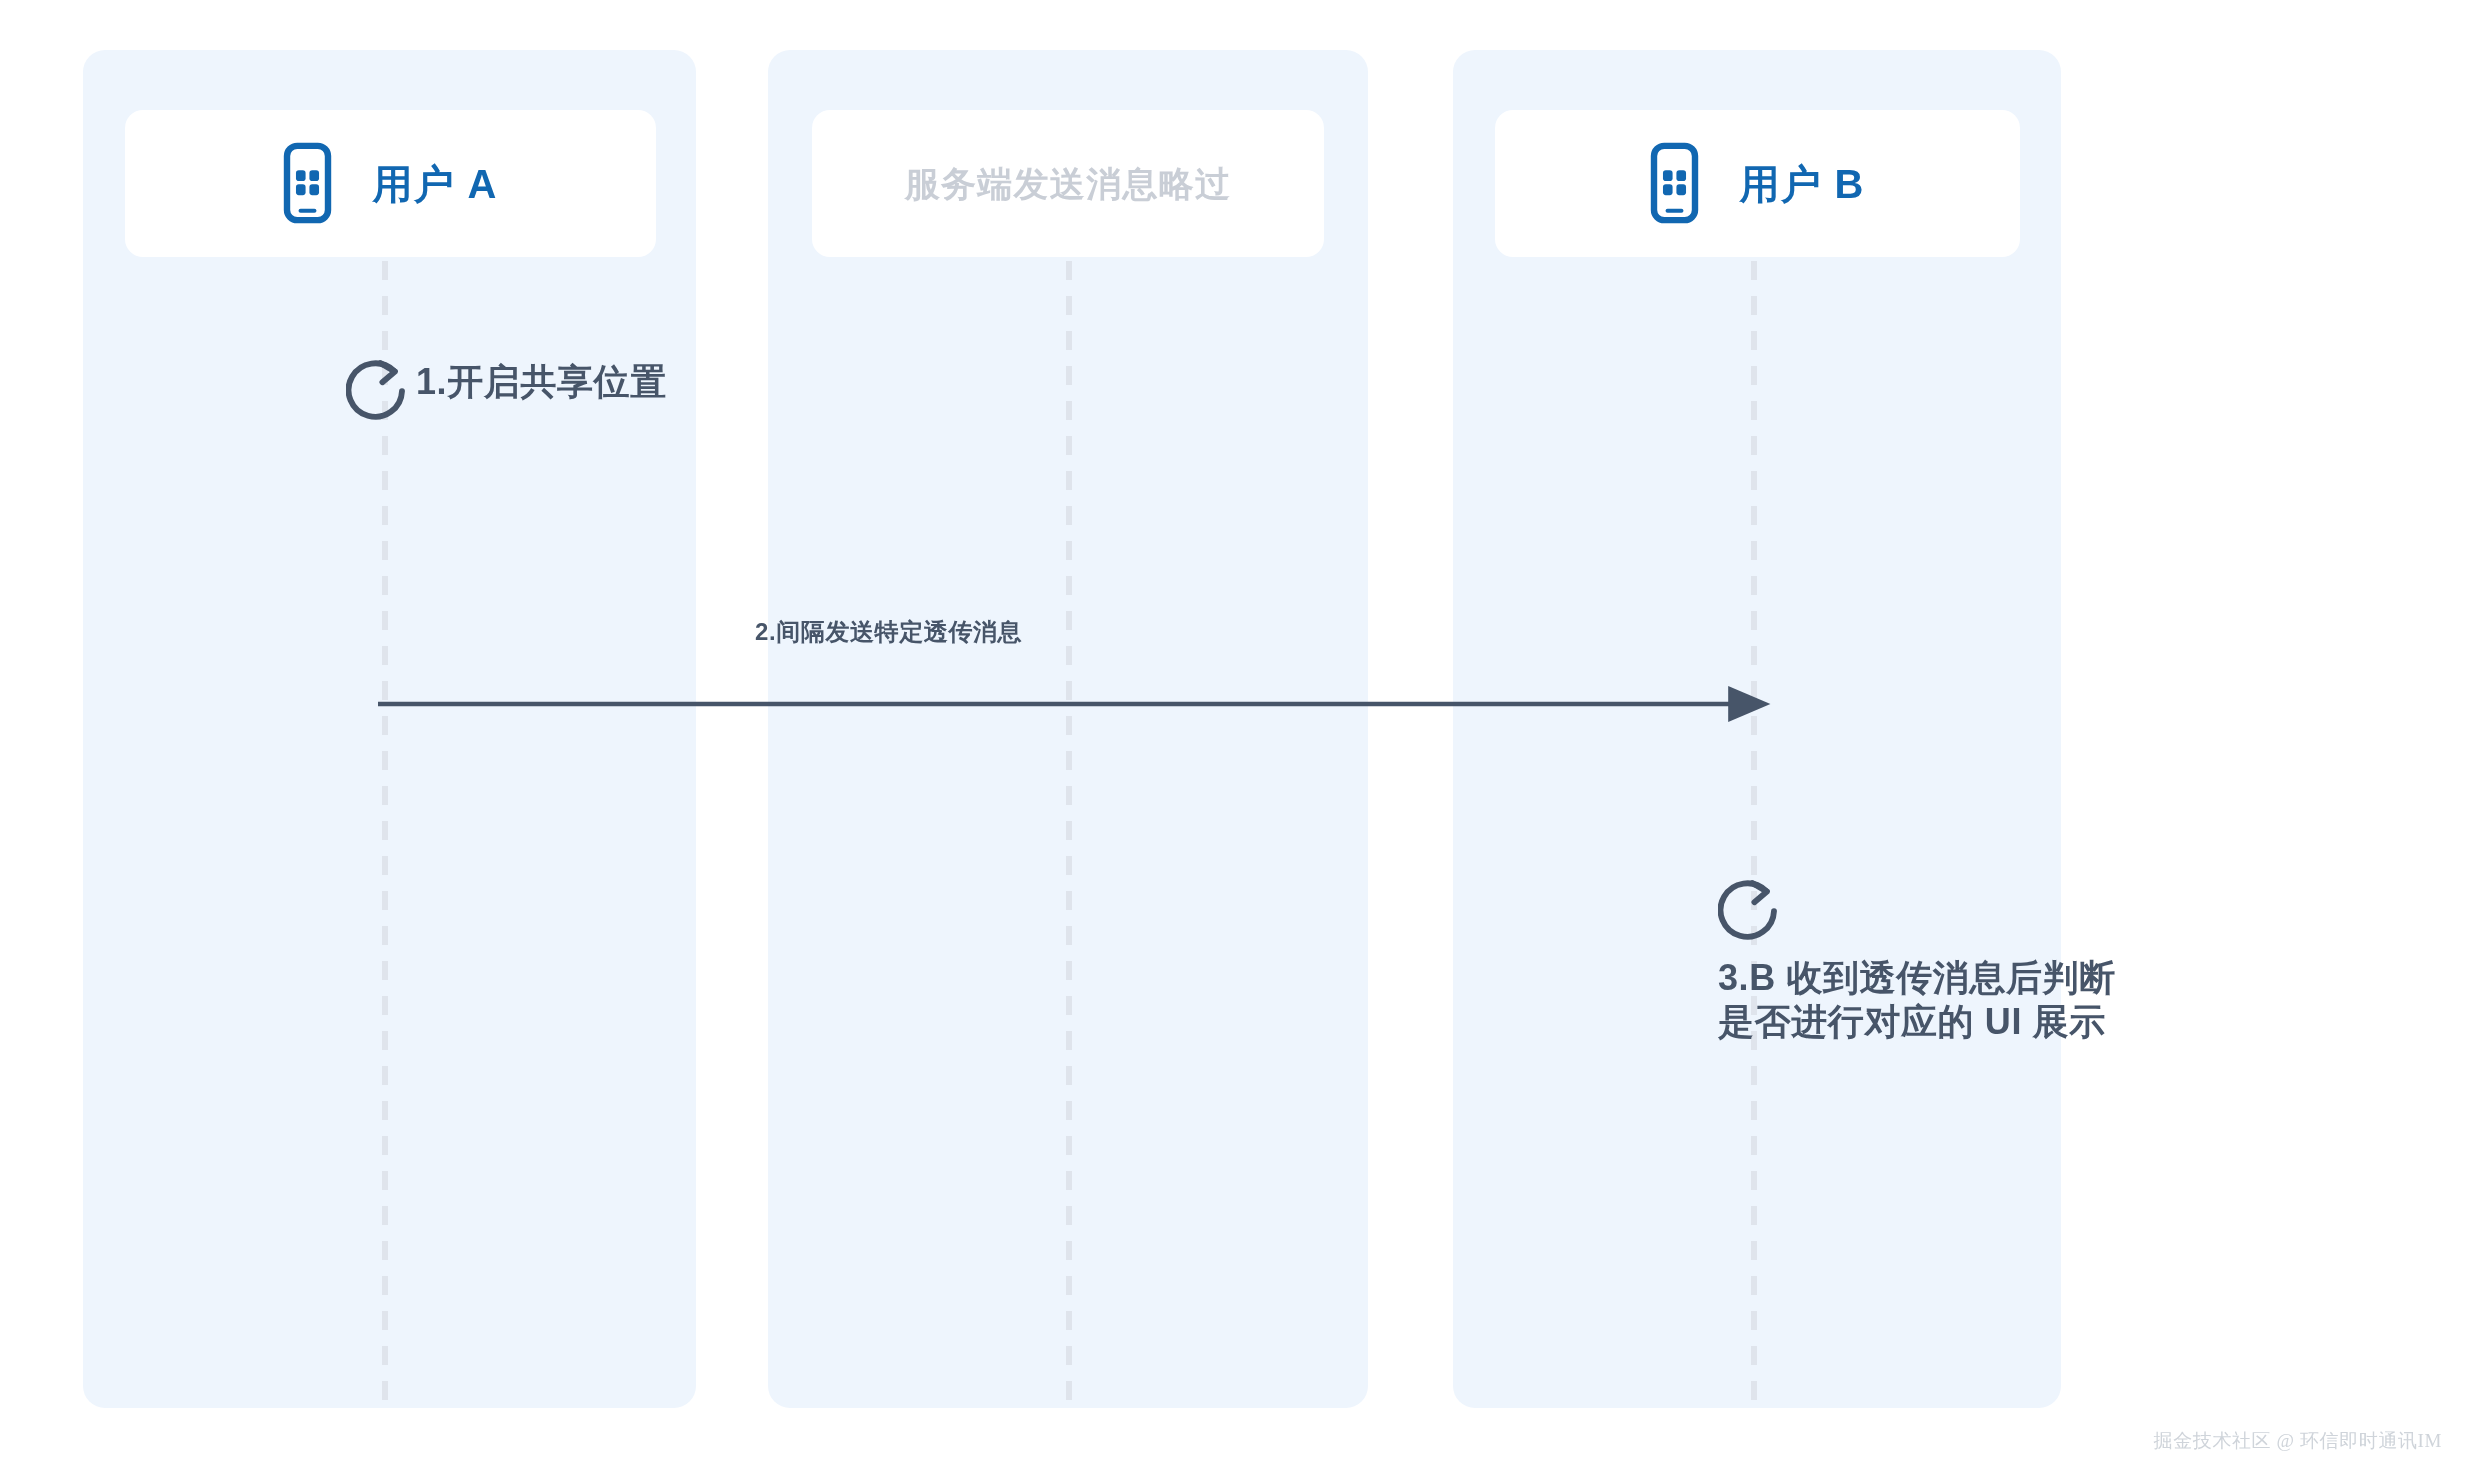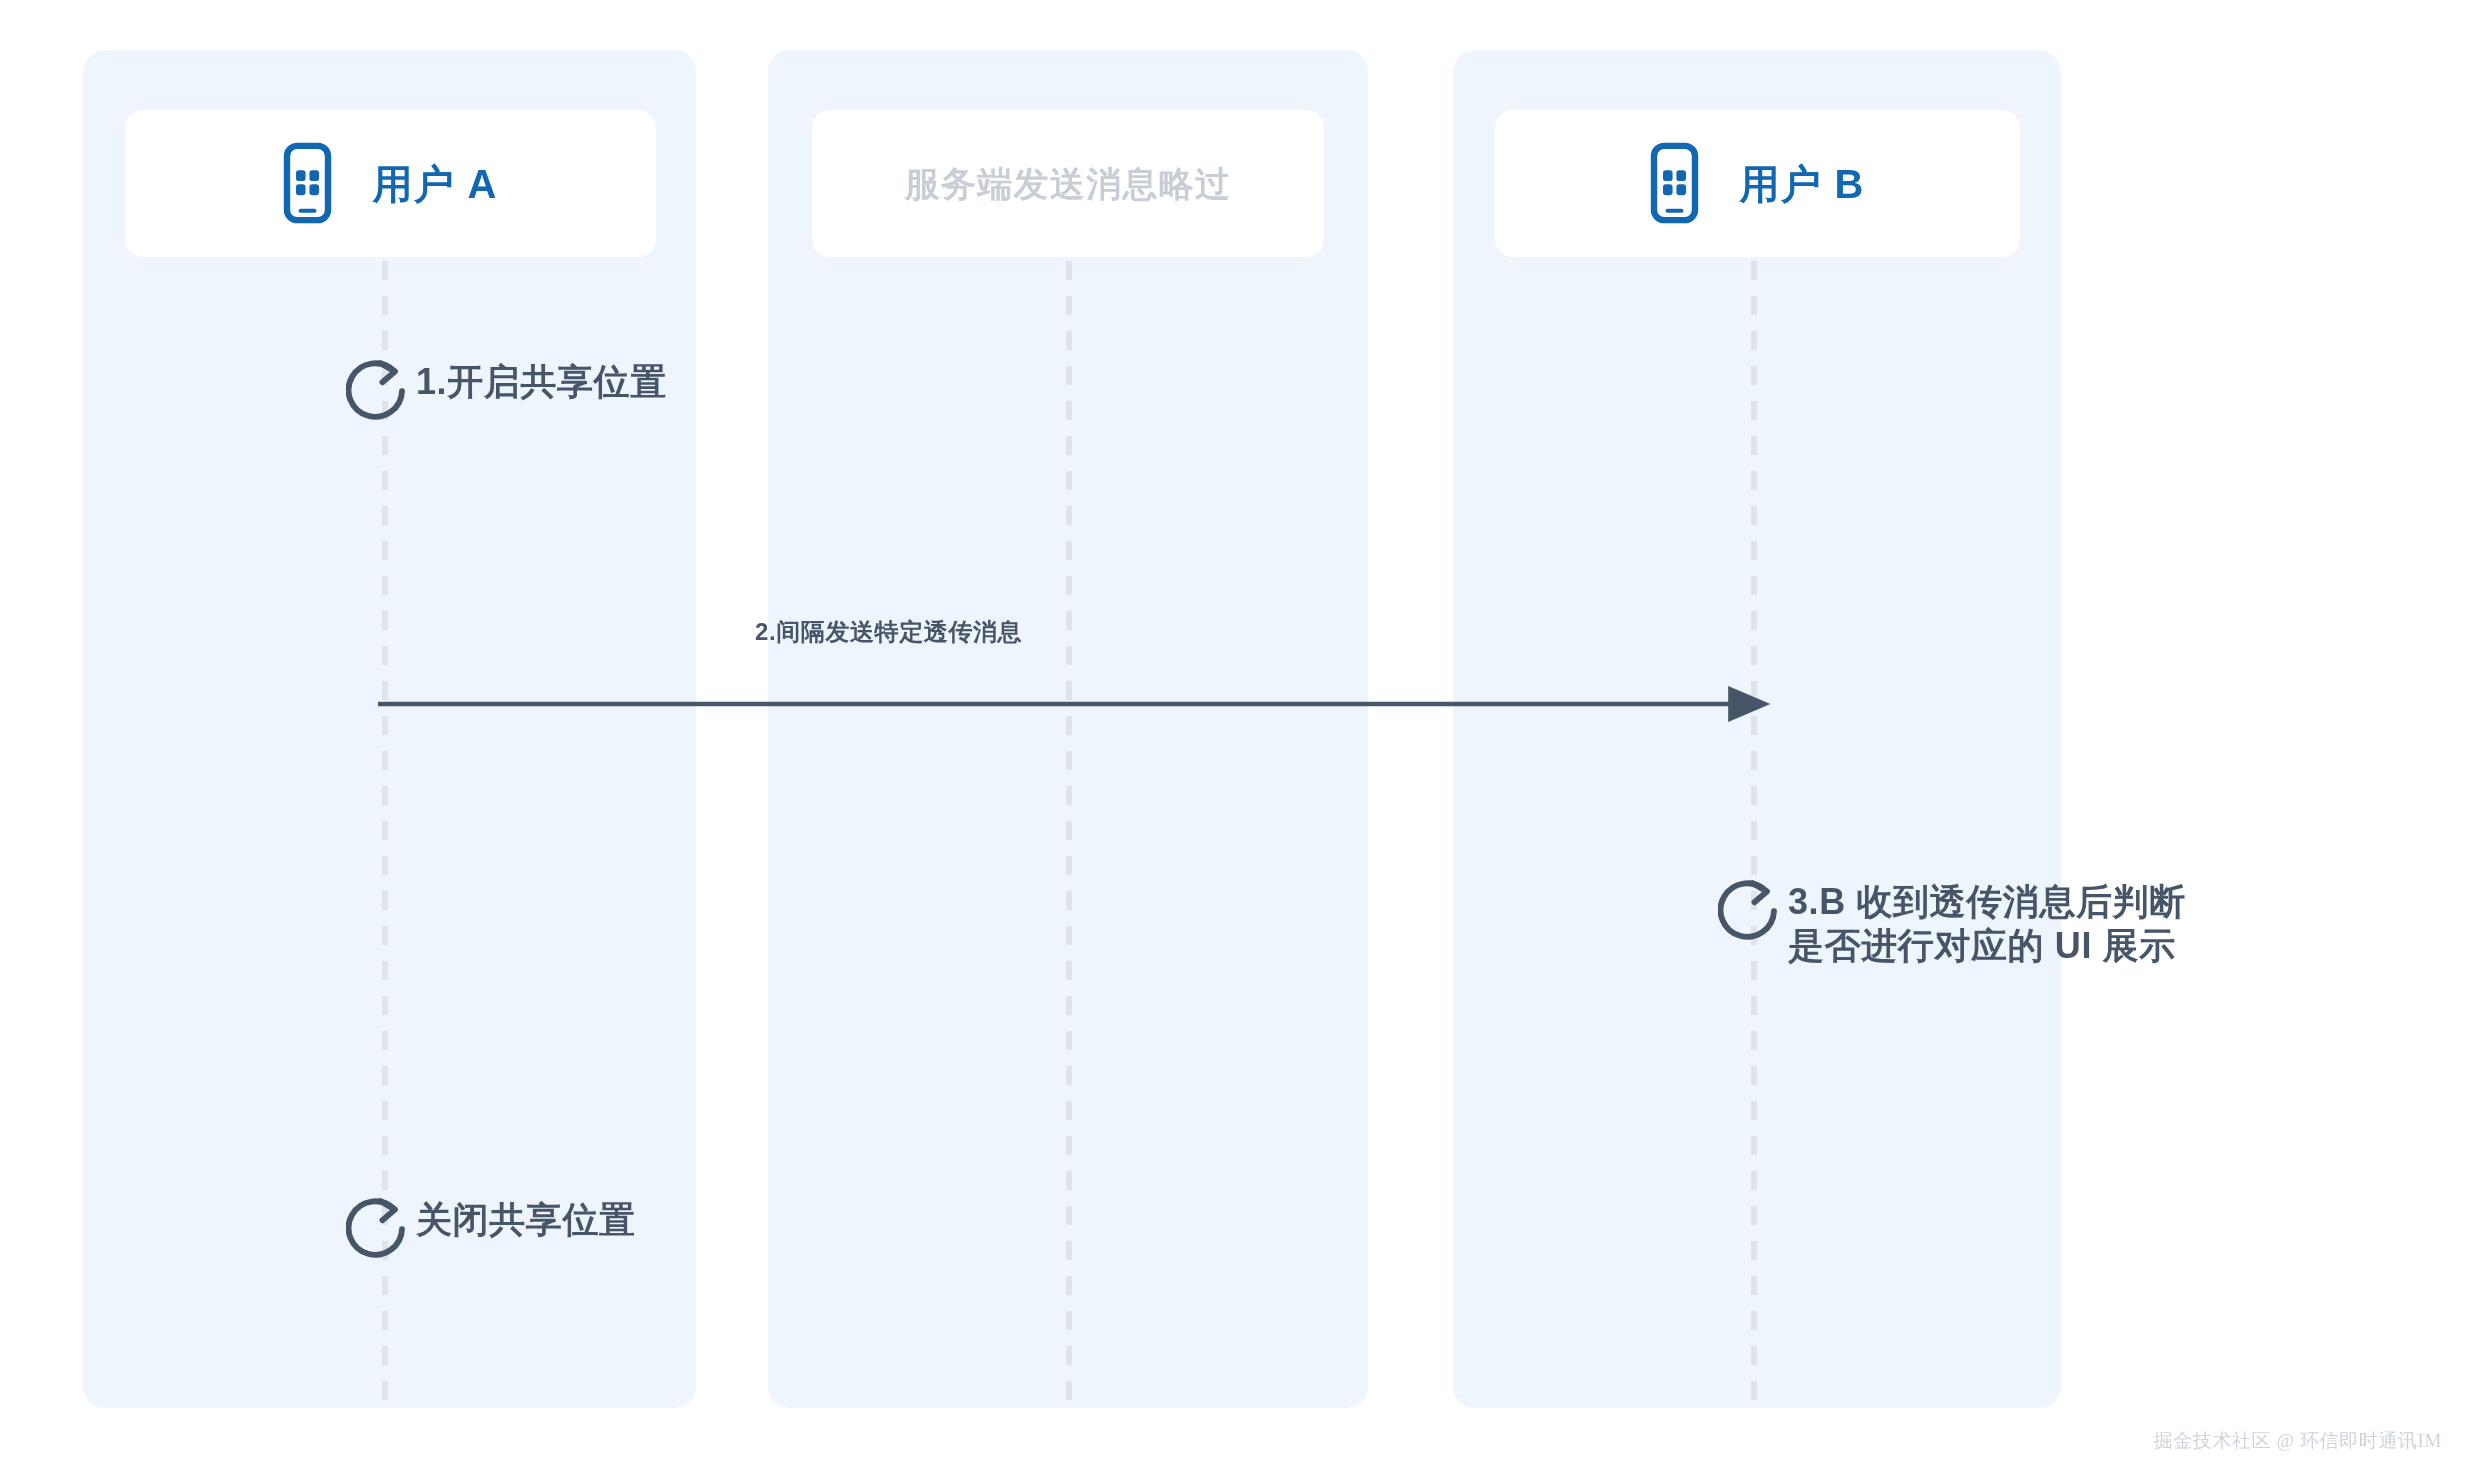--- a/index.html
+++ b/index.html
@@ -101,21 +101,21 @@
     font-size: 36px;
     font-weight: bold;
     line-height: 1.22;
     white-space: pre-line;
     letter-spacing: 0.6px;
     margin-top: 3.8px;
   }
 
   .step-open  { left: 346px;  top: 356px; }
   .step-close { left: 346px;  top: 1194px; }
-  .step-b     { left: 1718px; top: 876px; }
+  .step-b     { left: 1718px; top: 876px; flex-direction: column; }
 
   
   .msg-arrow {
     position: absolute;
     left: 378px;
     top: 672px;
     width: 1395px;
     height: 64px;
   }
   .msg-label {
@@ -213,26 +213,17 @@
     <span class="loop-icon">
       <svg width="70" height="74" viewBox="0 0 55 58" fill="none">
         <path d="M37.5 11.5 A21 21 0 1 0 44 27.5" stroke="#475569" stroke-width="4.6" stroke-linecap="round" fill="none"></path>
         <path d="M27 5.5 L38.5 12.2 L28.6 20.5" stroke="#475569" stroke-width="4.6" stroke-linecap="round" stroke-linejoin="round" fill="none"></path>
       </svg>
     </span>
     <span class="step-text">3.B 收到透传消息后判断
 是否进行对应的 UI 展示</span>
   </div>
 
-  <div class="self-step step-close">
-    <span class="loop-icon">
-      <svg width="70" height="74" viewBox="0 0 55 58" fill="none">
-        <path d="M37.5 11.5 A21 21 0 1 0 44 27.5" stroke="#475569" stroke-width="4.6" stroke-linecap="round" fill="none"></path>
-        <path d="M27 5.5 L38.5 12.2 L28.6 20.5" stroke="#475569" stroke-width="4.6" stroke-linecap="round" stroke-linejoin="round" fill="none"></path>
-      </svg>
-    </span>
-    <span class="step-text">关闭共享位置</span>
-  </div>
 
   <div class="watermark">掘金技术社区 @ 环信即时通讯IM</div>
 
 </div>
 
 
 </body></html>

